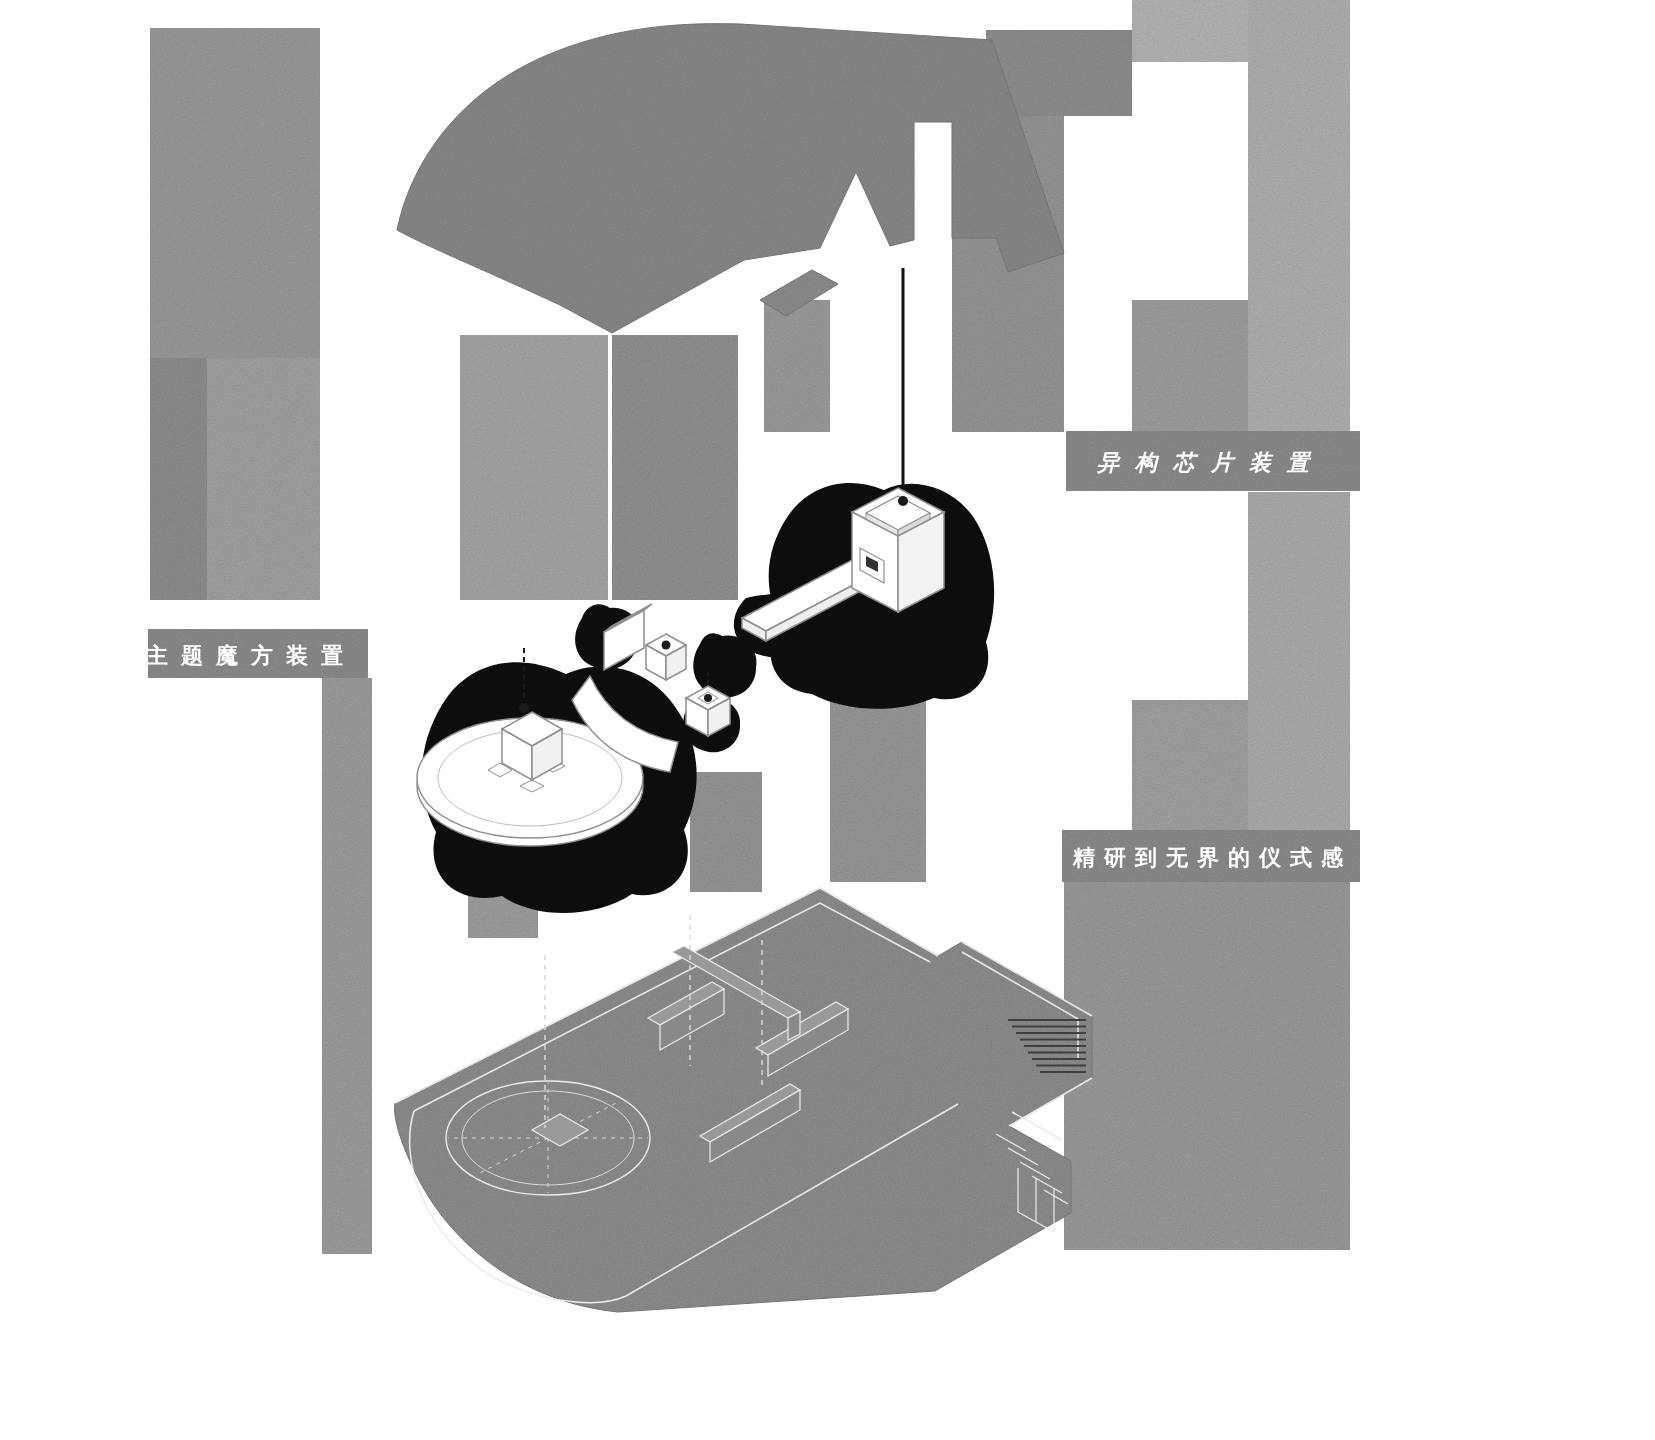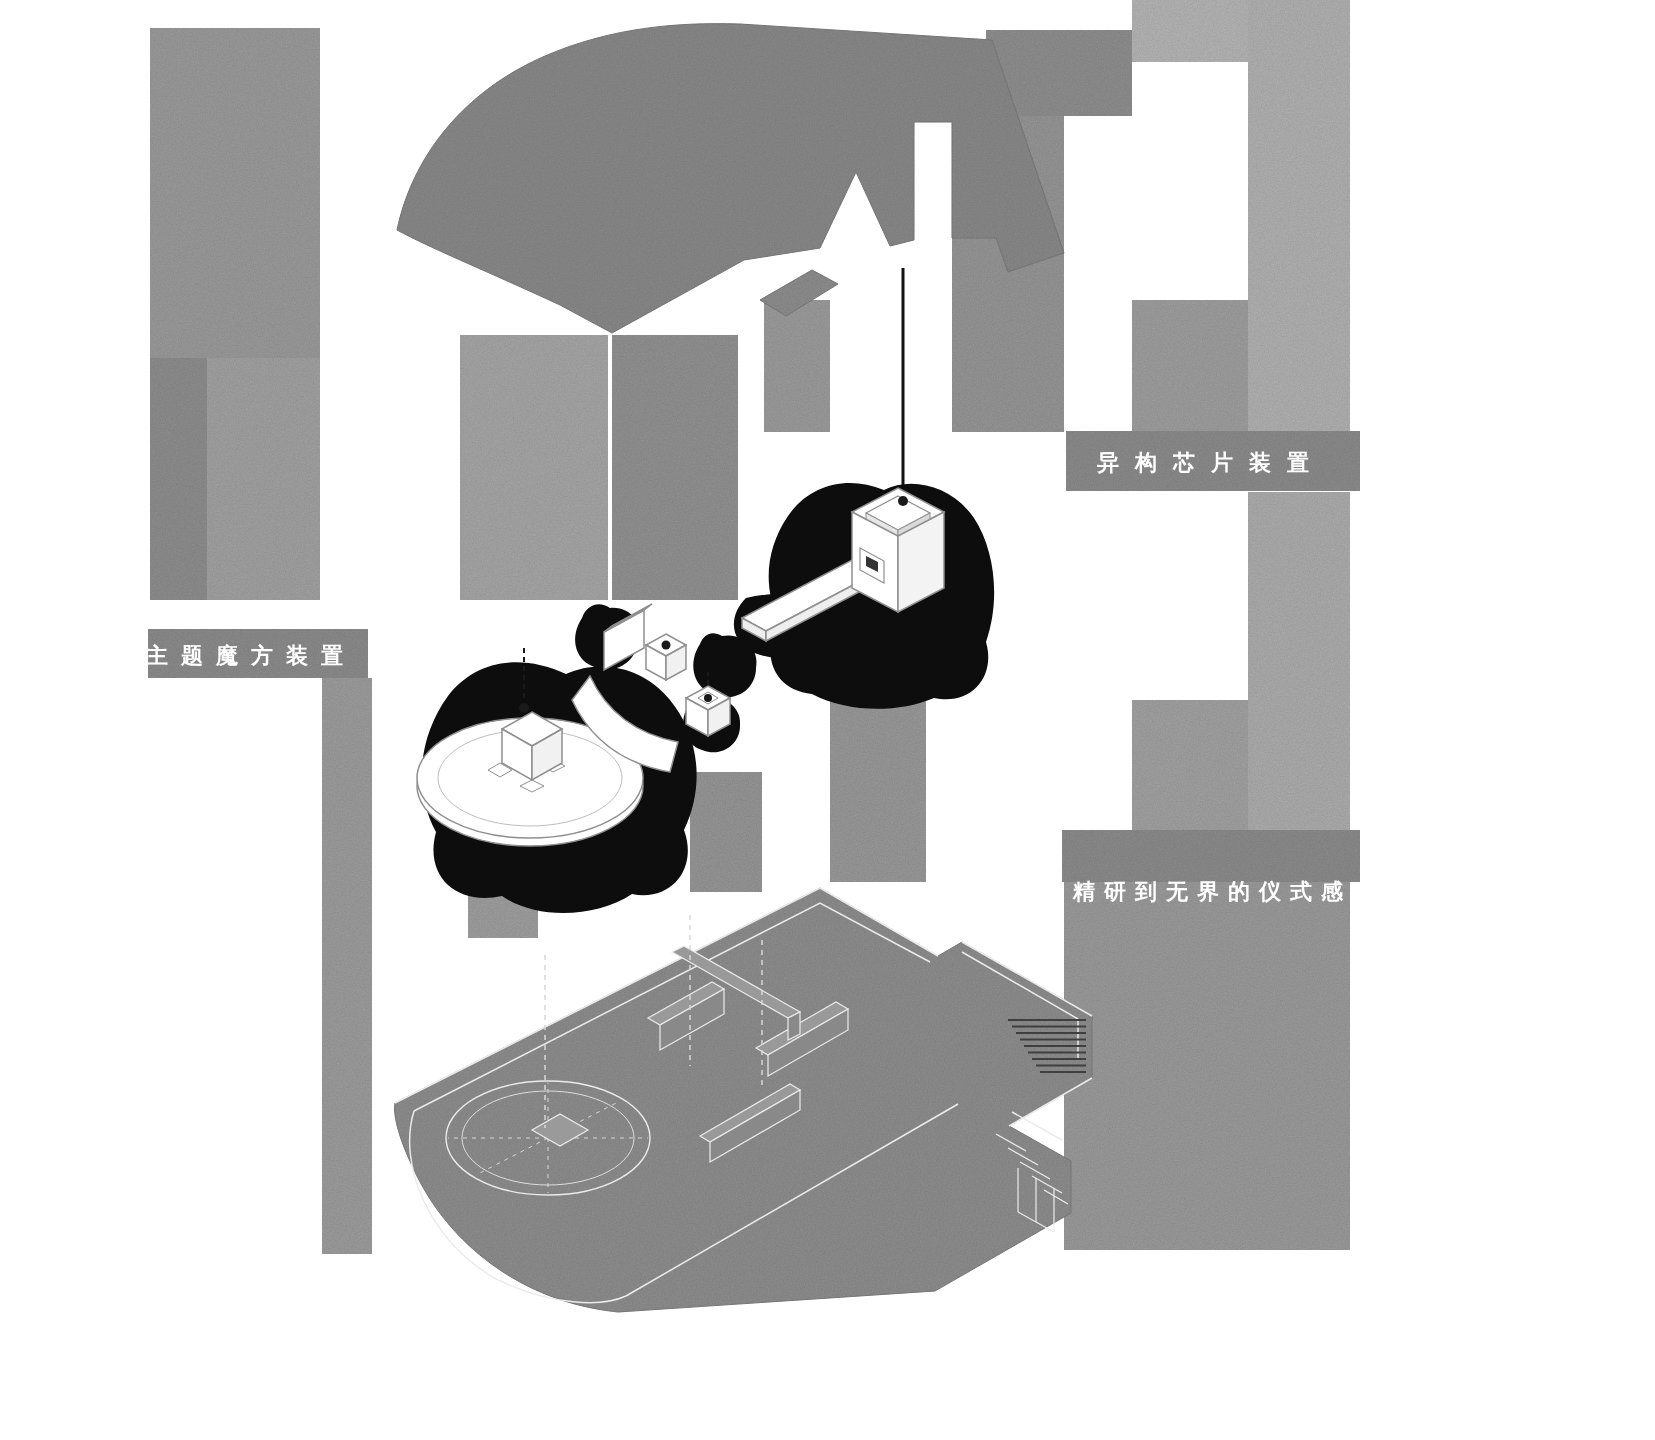--- a/index.html
+++ b/index.html
@@ -1,22 +1,22 @@
 <!DOCTYPE html>
 <html><head>
 <meta charset="utf-8">
 <style>
   html,body{margin:0;padding:0;background:#ffffff;}
   .stage{position:relative;width:1655px;height:1440px;background:#ffffff;overflow:hidden;
          font-family:"DejaVu Sans","Liberation Sans",sans-serif;}
   .stage svg{position:absolute;left:0;top:0;}
   .label{position:absolute;color:#ffffff;font-weight:bold;font-size:22px;white-space:nowrap;}
   .label-cube{left:146px;top:641px;letter-spacing:13px;}
-  .label-chip{left:1097px;top:448px;letter-spacing:16px;}
-  .label-ritual{left:1073px;top:843px;letter-spacing:9px;margin-top:34px;}
+  .label-chip{left:1097px;top:448px;letter-spacing:16px;font-style:italic;}
+  .label-ritual{left:1073px;top:843px;letter-spacing:9px;}
 </style>
 </head>
 <body>
 
 <div class="stage">
 
 <svg width="1655" height="1440" viewBox="0 0 1655 1440">
   <defs>
     <filter id="grain" x="-5%" y="-5%" width="110%" height="110%">
       <feTurbulence type="fractalNoise" baseFrequency="0.75" numOctaves="2" stitchTiles="stitch" result="n"></feTurbulence>

